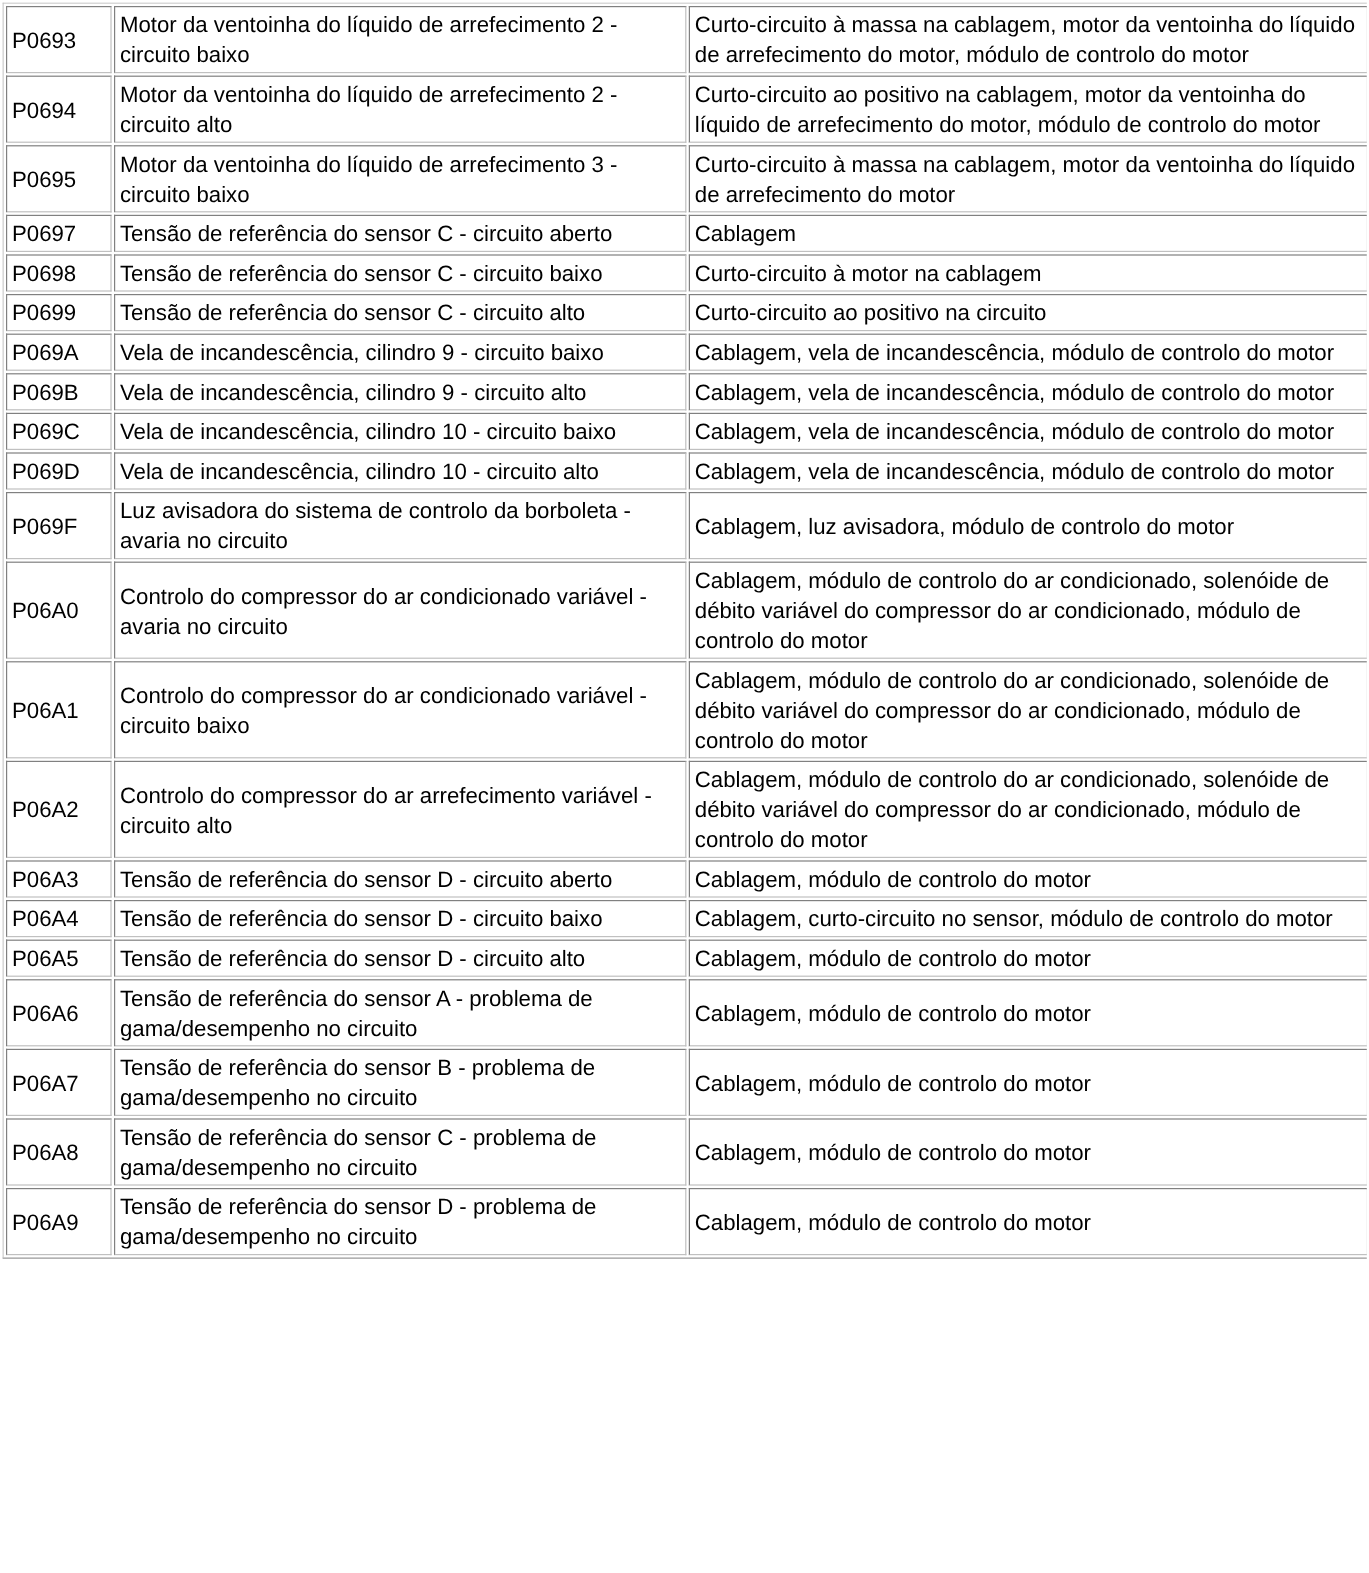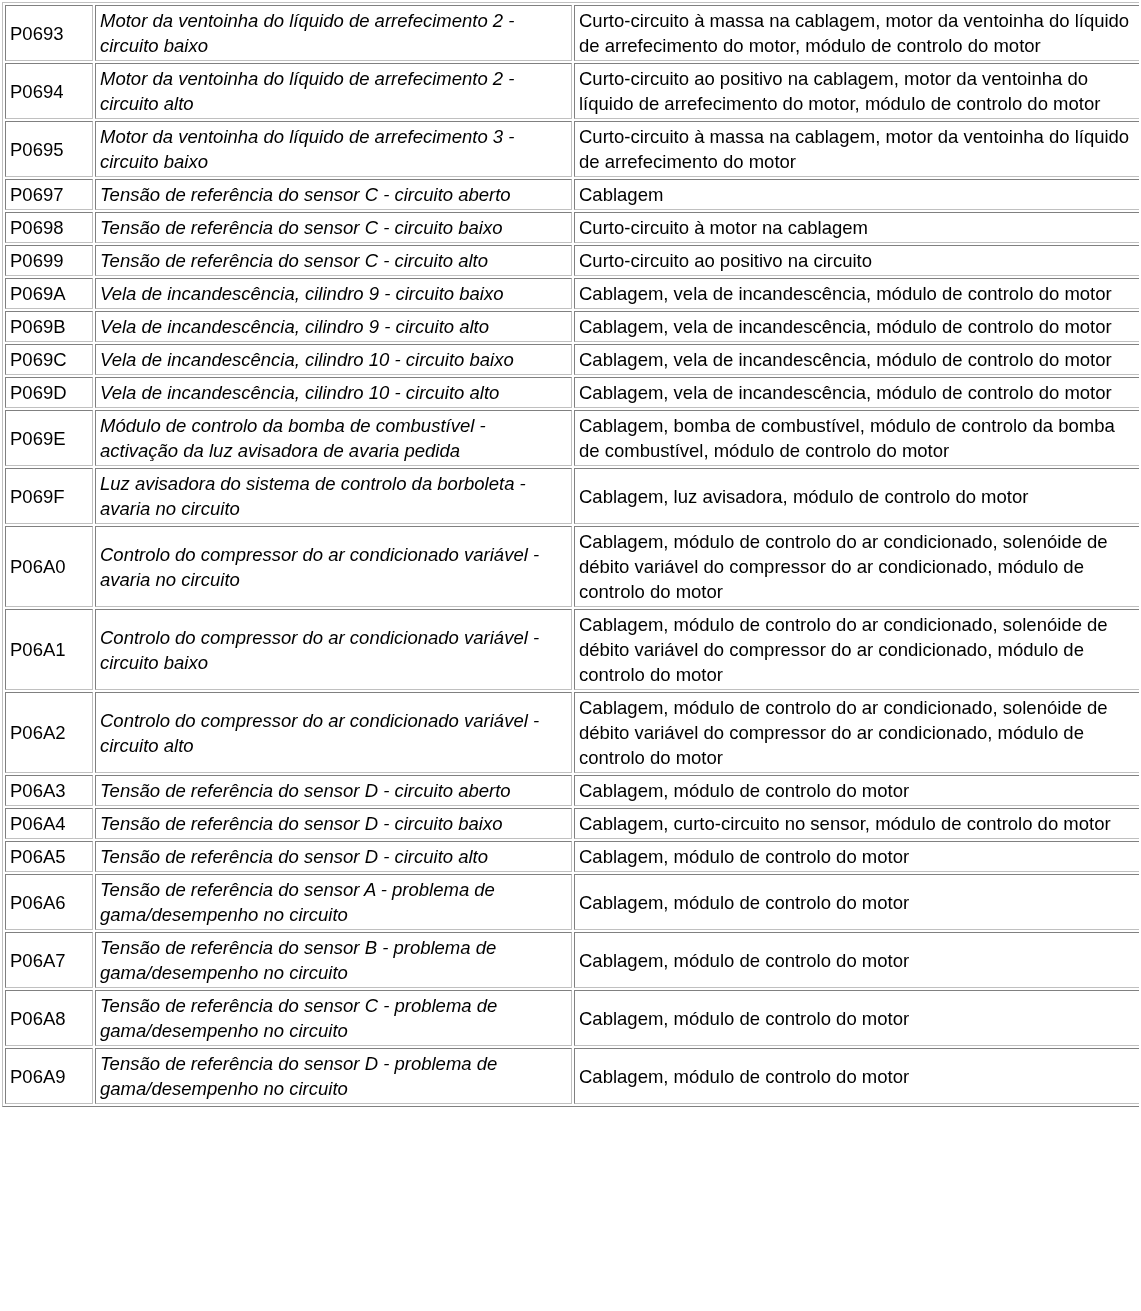--- a/index.html
+++ b/index.html
@@ -24,21 +24,21 @@
     border: 1px solid;
     border-color: #808080 #c0c0c0 #c0c0c0 #808080; 
     padding: 2px 4px;
     font-size: 18.5px;
     line-height: 25px;
     vertical-align: middle;
     overflow-wrap: break-word;
     background: #ffffff;
   }
   td.code-cell        { width: 88px;  }
-  td.description-cell { width: 477px; font-style: italic; }
+  td.description-cell { width: 477px; }
   td.causes-cell      { width: 566px; }
 </style>
 </head>
 <body>
 
 <table class="dtc-table">
   <colgroup>
     <col style="width:88px">
     <col style="width:477px">
     <col style="width:566px">
@@ -88,42 +88,37 @@
     <td class="code-cell">P069C</td>
     <td class="description-cell">Vela de incandescência, cilindro 10 - circuito baixo</td>
     <td class="causes-cell">Cablagem, vela de incandescência, módulo de controlo do motor</td>
   </tr>
       <tr>
     <td class="code-cell">P069D</td>
     <td class="description-cell">Vela de incandescência, cilindro 10 - circuito alto</td>
     <td class="causes-cell">Cablagem, vela de incandescência, módulo de controlo do motor</td>
   </tr>
       <tr>
-    <td class="code-cell">P069E</td>
-    <td class="description-cell">Módulo de controlo da bomba de combustível - activação da luz avisadora de avaria pedida</td>
-    <td class="causes-cell">Cablagem, bomba de combustível, módulo de controlo da bomba de combustível, módulo de controlo do motor</td>
-  </tr>
-      <tr>
     <td class="code-cell">P069F</td>
     <td class="description-cell">Luz avisadora do sistema de controlo da borboleta - avaria no circuito</td>
     <td class="causes-cell">Cablagem, luz avisadora, módulo de controlo do motor</td>
   </tr>
       <tr>
     <td class="code-cell">P06A0</td>
     <td class="description-cell">Controlo do compressor do ar condicionado variável - avaria no circuito</td>
     <td class="causes-cell">Cablagem, módulo de controlo do ar condicionado, solenóide de débito variável do compressor do ar condicionado, módulo de controlo do motor</td>
   </tr>
       <tr>
     <td class="code-cell">P06A1</td>
     <td class="description-cell">Controlo do compressor do ar condicionado variável - circuito baixo</td>
     <td class="causes-cell">Cablagem, módulo de controlo do ar condicionado, solenóide de débito variável do compressor do ar condicionado, módulo de controlo do motor</td>
   </tr>
       <tr>
     <td class="code-cell">P06A2</td>
-    <td class="description-cell">Controlo do compressor do ar condicionado variável - circuito alto</td>
+    <td class="description-cell">Controlo do compressor do ar arrefecimento variável - circuito alto</td>
     <td class="causes-cell">Cablagem, módulo de controlo do ar condicionado, solenóide de débito variável do compressor do ar condicionado, módulo de controlo do motor</td>
   </tr>
       <tr>
     <td class="code-cell">P06A3</td>
     <td class="description-cell">Tensão de referência do sensor D - circuito aberto</td>
     <td class="causes-cell">Cablagem, módulo de controlo do motor</td>
   </tr>
       <tr>
     <td class="code-cell">P06A4</td>
     <td class="description-cell">Tensão de referência do sensor D - circuito baixo</td>

